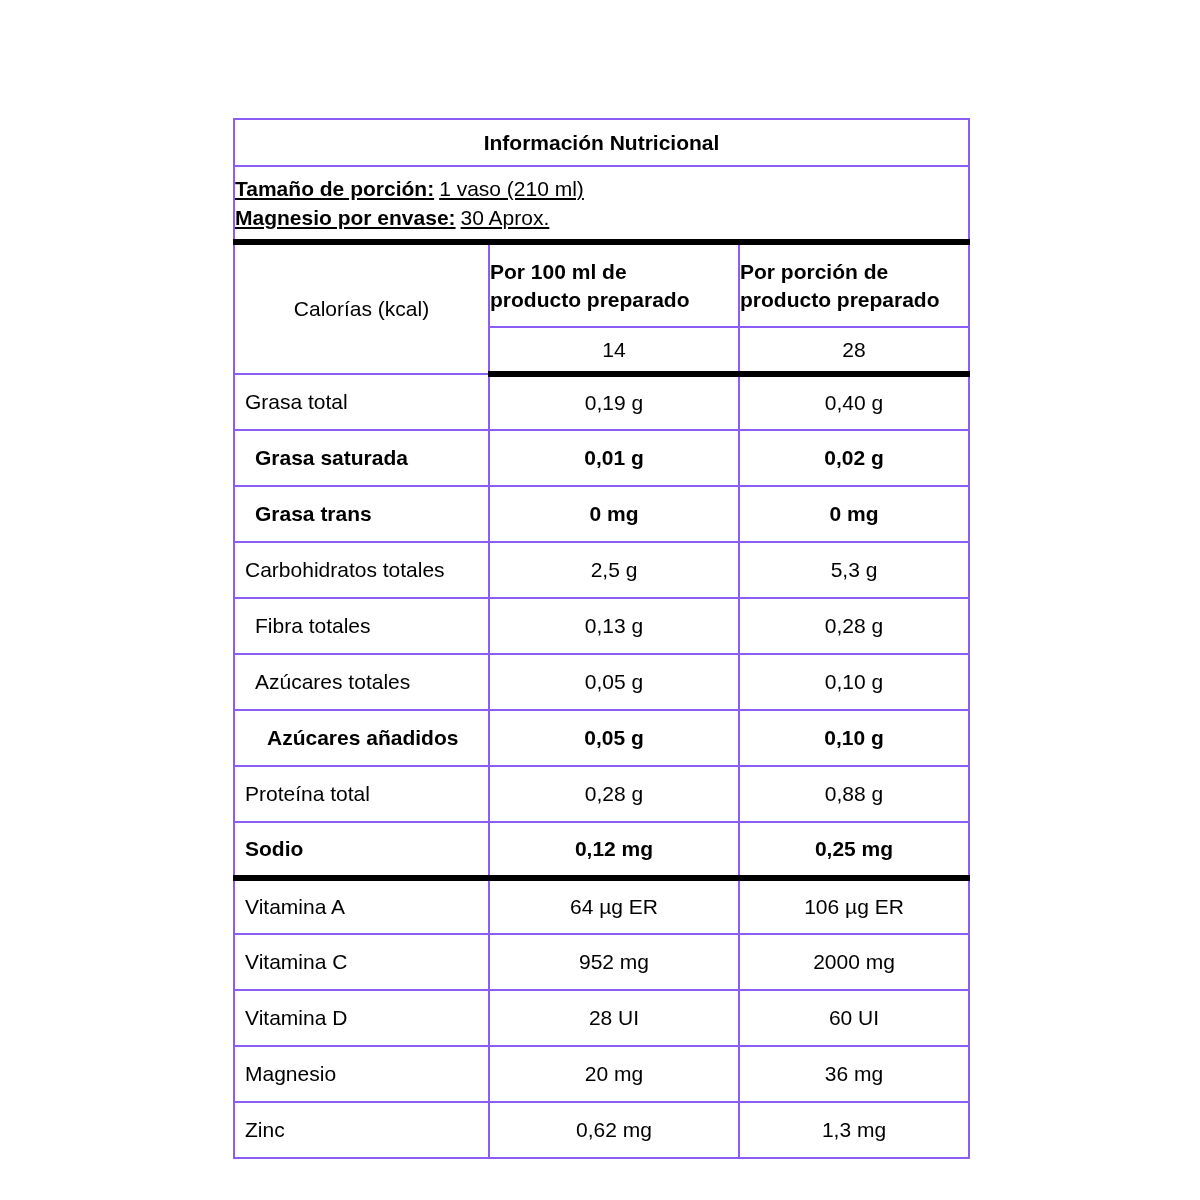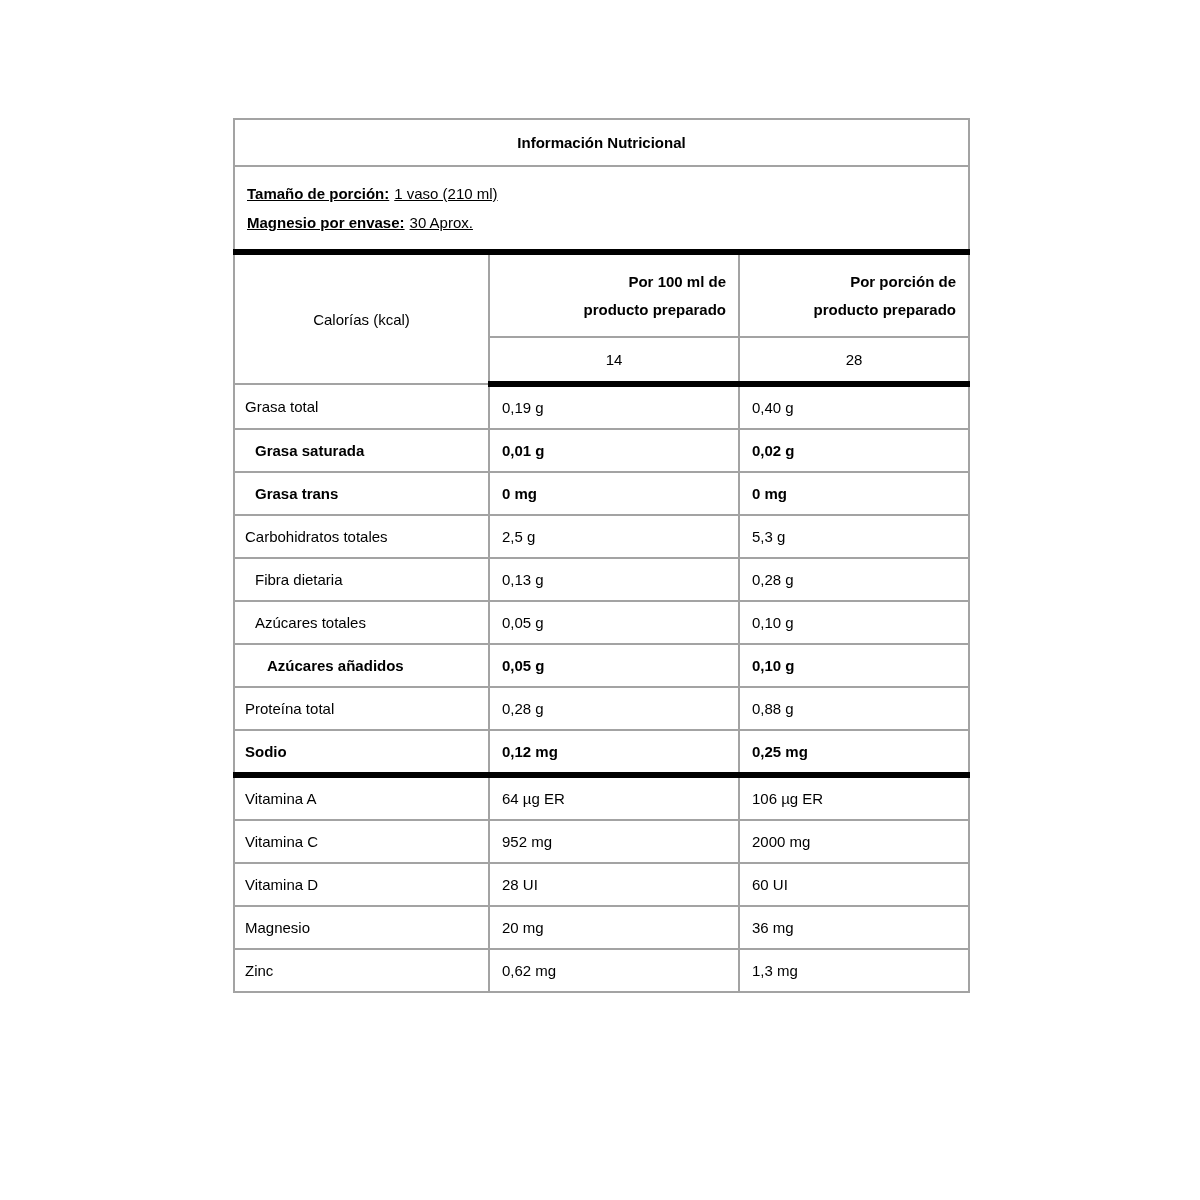--- a/index.html
+++ b/index.html
@@ -17,24 +17,24 @@
     left: 233px;
     top: 118px;
     width: 735px;
   }
   table.nutrition {
     border-collapse: collapse;
     width: 735px;
     table-layout: fixed;
   }
   table.nutrition td {
-    border: 2px solid #a3a3a3;
-    font-size: 15px;
+    border: 2px solid #8b5cf6;
+    font-size: 21px;
     vertical-align: middle;
-    padding: 12px;
+    padding: 0;
   }
   
   td.title-cell {
     height: 47px;
     text-align: center;
     font-weight: bold;
     font-size: 20px;
   }
   
   td.serving-cell {
@@ -46,37 +46,37 @@
   .serving-line .lbl { font-weight: bold; }
   .serving-line .val { margin-left: 5px; }
   
   td.calories-cell {
     text-align: center;
     font-weight: normal;
     font-size: 20px;
   }
   td.col-header {
     height: 85px;
-    text-align: right;
+    text-align: left;
     font-weight: bold;
     font-size: 20px;
     line-height: 28px;
     white-space: pre-line;
   }
   td.cal-value {
     height: 47px;
     text-align: center;
   }
   td.cal-value.bold { font-weight: normal; }
   
   tr.thick-b > td { border-bottom: 6px solid #000000; }
   
-  tr.nutrient-row td { height: 36px; }
+  tr.nutrient-row td { height: 56px; }
   tr.nutrient-row td.name-cell { text-align: left; padding-left: 10px; }
-  tr.nutrient-row td.num-cell { text-align: left; }
+  tr.nutrient-row td.num-cell { text-align: center; }
   tr.nutrient-row.bold td { font-weight: bold; }
   tr.nutrient-row.indent-1 td.name-cell { padding-left: 20px; }
   tr.nutrient-row.indent-2 td.name-cell { padding-left: 32px; }
 </style>
 </head>
 <body>
 
 <div class="label-wrap">
   <table class="nutrition">
     <colgroup>
@@ -131,21 +131,21 @@
     <td class="num-cell">0 mg</td>
   </tr>
 
   <tr class="nutrient-row indent-0">
     <td class="name-cell">Carbohidratos totales</td>
     <td class="num-cell">2,5 g</td>
     <td class="num-cell">5,3 g</td>
   </tr>
 
   <tr class="nutrient-row indent-1">
-    <td class="name-cell">Fibra dietaria</td>
+    <td class="name-cell">Fibra totales</td>
     <td class="num-cell">0,13 g</td>
     <td class="num-cell">0,28 g</td>
   </tr>
 
   <tr class="nutrient-row indent-1">
     <td class="name-cell">Azúcares totales</td>
     <td class="num-cell">0,05 g</td>
     <td class="num-cell">0,10 g</td>
   </tr>
 

